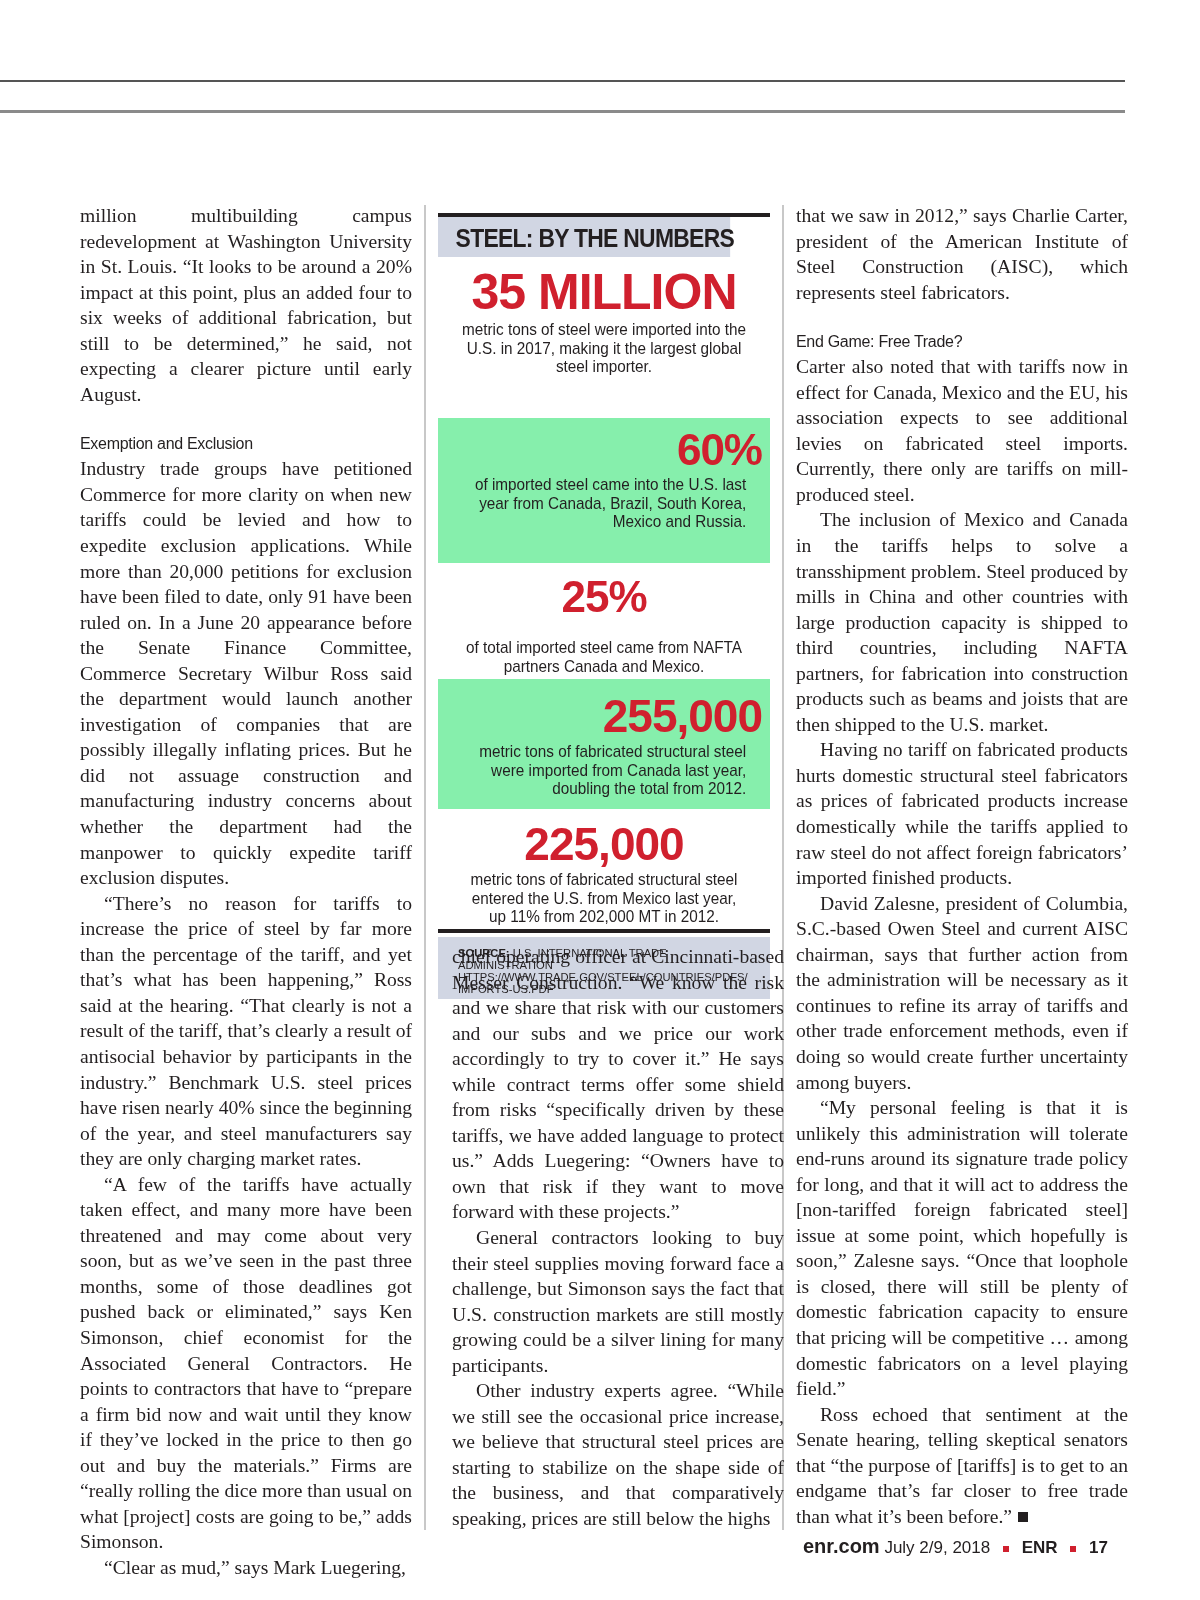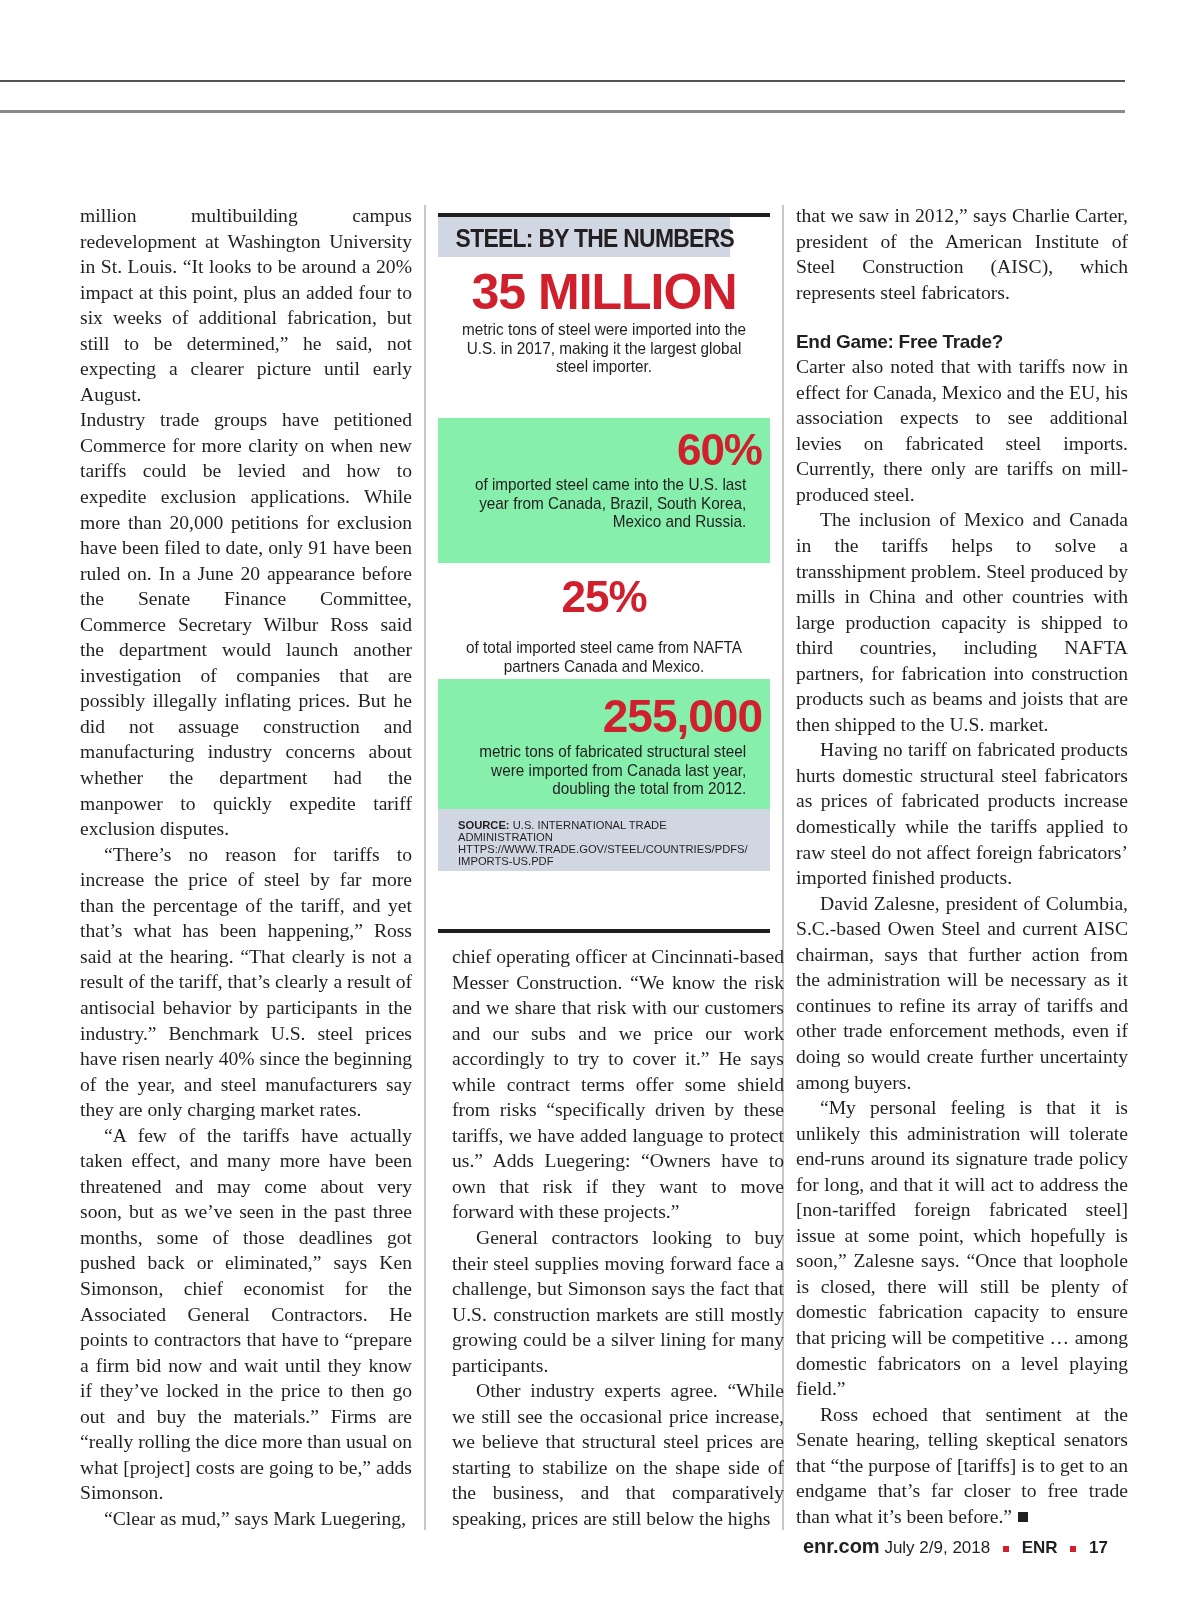--- a/index.html
+++ b/index.html
@@ -6,21 +6,21 @@
   body { width: 1200px; height: 1600px; position: relative; overflow: hidden; color: #231f20; }
   .rule-top { position: absolute; left: 0; width: 1125px; top: 80px; height: 2px; background: #555; }
   .rule-second { position: absolute; left: 0; width: 1125px; top: 110px; height: 3px; background: #8a8a8a; }
 
   .col { position: absolute; top: 203px; width: 332px; font-family: "Liberation Serif", "DejaVu Serif", serif; font-size: 19.6px; line-height: 25.55px; text-align: justify; }
   .col p { margin: 0; }
   .col p.indent { text-indent: 24px; }
   .col1 { left: 80px; }
   .col2 { left: 452px; top: 944px; }
   .col3 { left: 796px; }
-  .subhead { font-family: "Liberation Sans", "DejaVu Sans", sans-serif; font-weight: bold; font-size: 19px; letter-spacing: -0.3px; margin-top: 24px !important; line-height: 25px; text-align: left; }
+  .subhead { font-family: "Liberation Sans", "DejaVu Sans", sans-serif; font-weight: normal; font-size: 16px; letter-spacing: -0.3px; margin-top: 24px !important; line-height: 25px; text-align: left; }
 
   .vrule { position: absolute; width: 2px; background: #c8c8c8; }
   .vrule-1 { left: 424px; top: 205px; height: 1325px; }
   .vrule-2 { left: 782px; top: 205px; height: 1325px; }
 
   .box { position: absolute; left: 438px; top: 213px; width: 332px; height: 712px; font-family: "Liberation Sans", "DejaVu Sans", sans-serif; text-align: center; border-top: 4px solid #231f20; border-bottom: 4px solid #231f20; }
   .box-head { background: #d1d6e3; height: 40px; line-height: 42px; text-align: left; padding-left: 20px; font-weight: bold; font-size: 26px; letter-spacing: -0.8px; color: #231f20; transform: scaleX(0.88); transform-origin: left; white-space: nowrap; }
   .stat { padding: 4px 8px 12px; }
   .stat.shaded { background: #86efac; text-align: right; }
   .stat .big { color: #d0202e; font-weight: bold; letter-spacing: -1px; line-height: 1; }
@@ -44,20 +44,21 @@
 <body>
 
 <div class="rule-top"></div>
 <div class="rule-second"></div>
 
 <div class="vrule vrule-1"></div>
 <div class="vrule vrule-2"></div>
 
 <div class="col col1">
   <p>million multibuilding campus redevelopment at Washington University in St. Louis. “It looks to be around a 20% impact at this point, plus an added four to six weeks of additional fabrication, but still to be determined,” he said, not expecting a clearer picture until early August.</p>
+  <p class="subhead">Exemption and Exclusion</p>
   <p>Industry trade groups have petitioned Commerce for more clarity on when new tariffs could be levied and how to expedite exclusion applications. While more than 20,000 petitions for exclusion have been filed to date, only 91 have been ruled on. In a June 20 appearance before the Senate Finance Committee, Commerce Secretary Wilbur Ross said the department would launch another investigation of companies that are possibly illegally inflating prices. But he did not assuage construction and manufacturing industry concerns about whether the department had the manpower to quickly expedite tariff exclusion disputes.</p>
   <p class="indent">“There’s no reason for tariffs to increase the price of steel by far more than the percentage of the tariff, and yet that’s what has been happening,” Ross said at the hearing. “That clearly is not a result of the tariff, that’s clearly a result of antisocial behavior by participants in the industry.” Benchmark U.S. steel prices have risen nearly 40% since the beginning of the year, and steel manufacturers say they are only charging market rates.</p>
   <p class="indent">“A few of the tariffs have actually taken effect, and many more have been threatened and may come about very soon, but as we’ve seen in the past three months, some of those deadlines got pushed back or eliminated,” says Ken Simonson, chief economist for the Associated General Contractors. He points to contractors that have to “prepare a firm bid now and wait until they know if they’ve locked in the price to then go out and buy the materials.” Firms are “really rolling the dice more than usual on what [project] costs are going to be,” adds Simonson.</p>
   <p class="indent">“Clear as mud,” says Mark Luegering,</p>
 </div>
 
 <div class="box">
   <div class="box-head">STEEL: BY THE NUMBERS</div>
   <div class="stat s1">
     <div class="big">35 MILLION</div>
@@ -67,20 +68,24 @@
     <div class="big">60%</div>
     <div class="desc">of imported steel came into the U.S. last year from Canada, Brazil, South Korea, Mexico and Russia.</div>
   </div>
   <div class="stat s3">
     <div class="big">25%</div>
     <div class="desc">of total imported steel came from NAFTA partners Canada and Mexico.</div>
   </div>
   <div class="stat s4 shaded">
     <div class="big">255,000</div>
     <div class="desc">metric tons of fabricated structural steel were imported from Canada last year, doubling the total from 2012.</div>
+  </div>
+  <div class="stat s5">
+    <div class="big">225,000</div>
+    <div class="desc">metric tons of fabricated structural steel entered the U.S. from Mexico last year, up 11% from 202,000 MT in 2012.</div>
   </div>
   <div class="source">
     <span class="lbl">SOURCE:</span>
     <span>U.S. INTERNATIONAL TRADE ADMINISTRATION HTTPS://WWW.TRADE.GOV/STEEL/COUNTRIES/PDFS/ IMPORTS-US.PDF</span>
   </div>
 </div>
 
 <div class="col col2">
   <p>chief operating officer at Cincinnati-based Messer Construction. “We know the risk and we share that risk with our customers and our subs and we price our work accordingly to try to cover it.” He says while contract terms offer some shield from risks “specifically driven by these tariffs, we have added language to protect us.” Adds Luegering: “Owners have to own that risk if they want to move forward with these projects.”</p>
   <p class="indent">General contractors looking to buy their steel supplies moving forward face a challenge, but Simonson says the fact that U.S. construction markets are still mostly growing could be a silver lining for many participants.</p>

